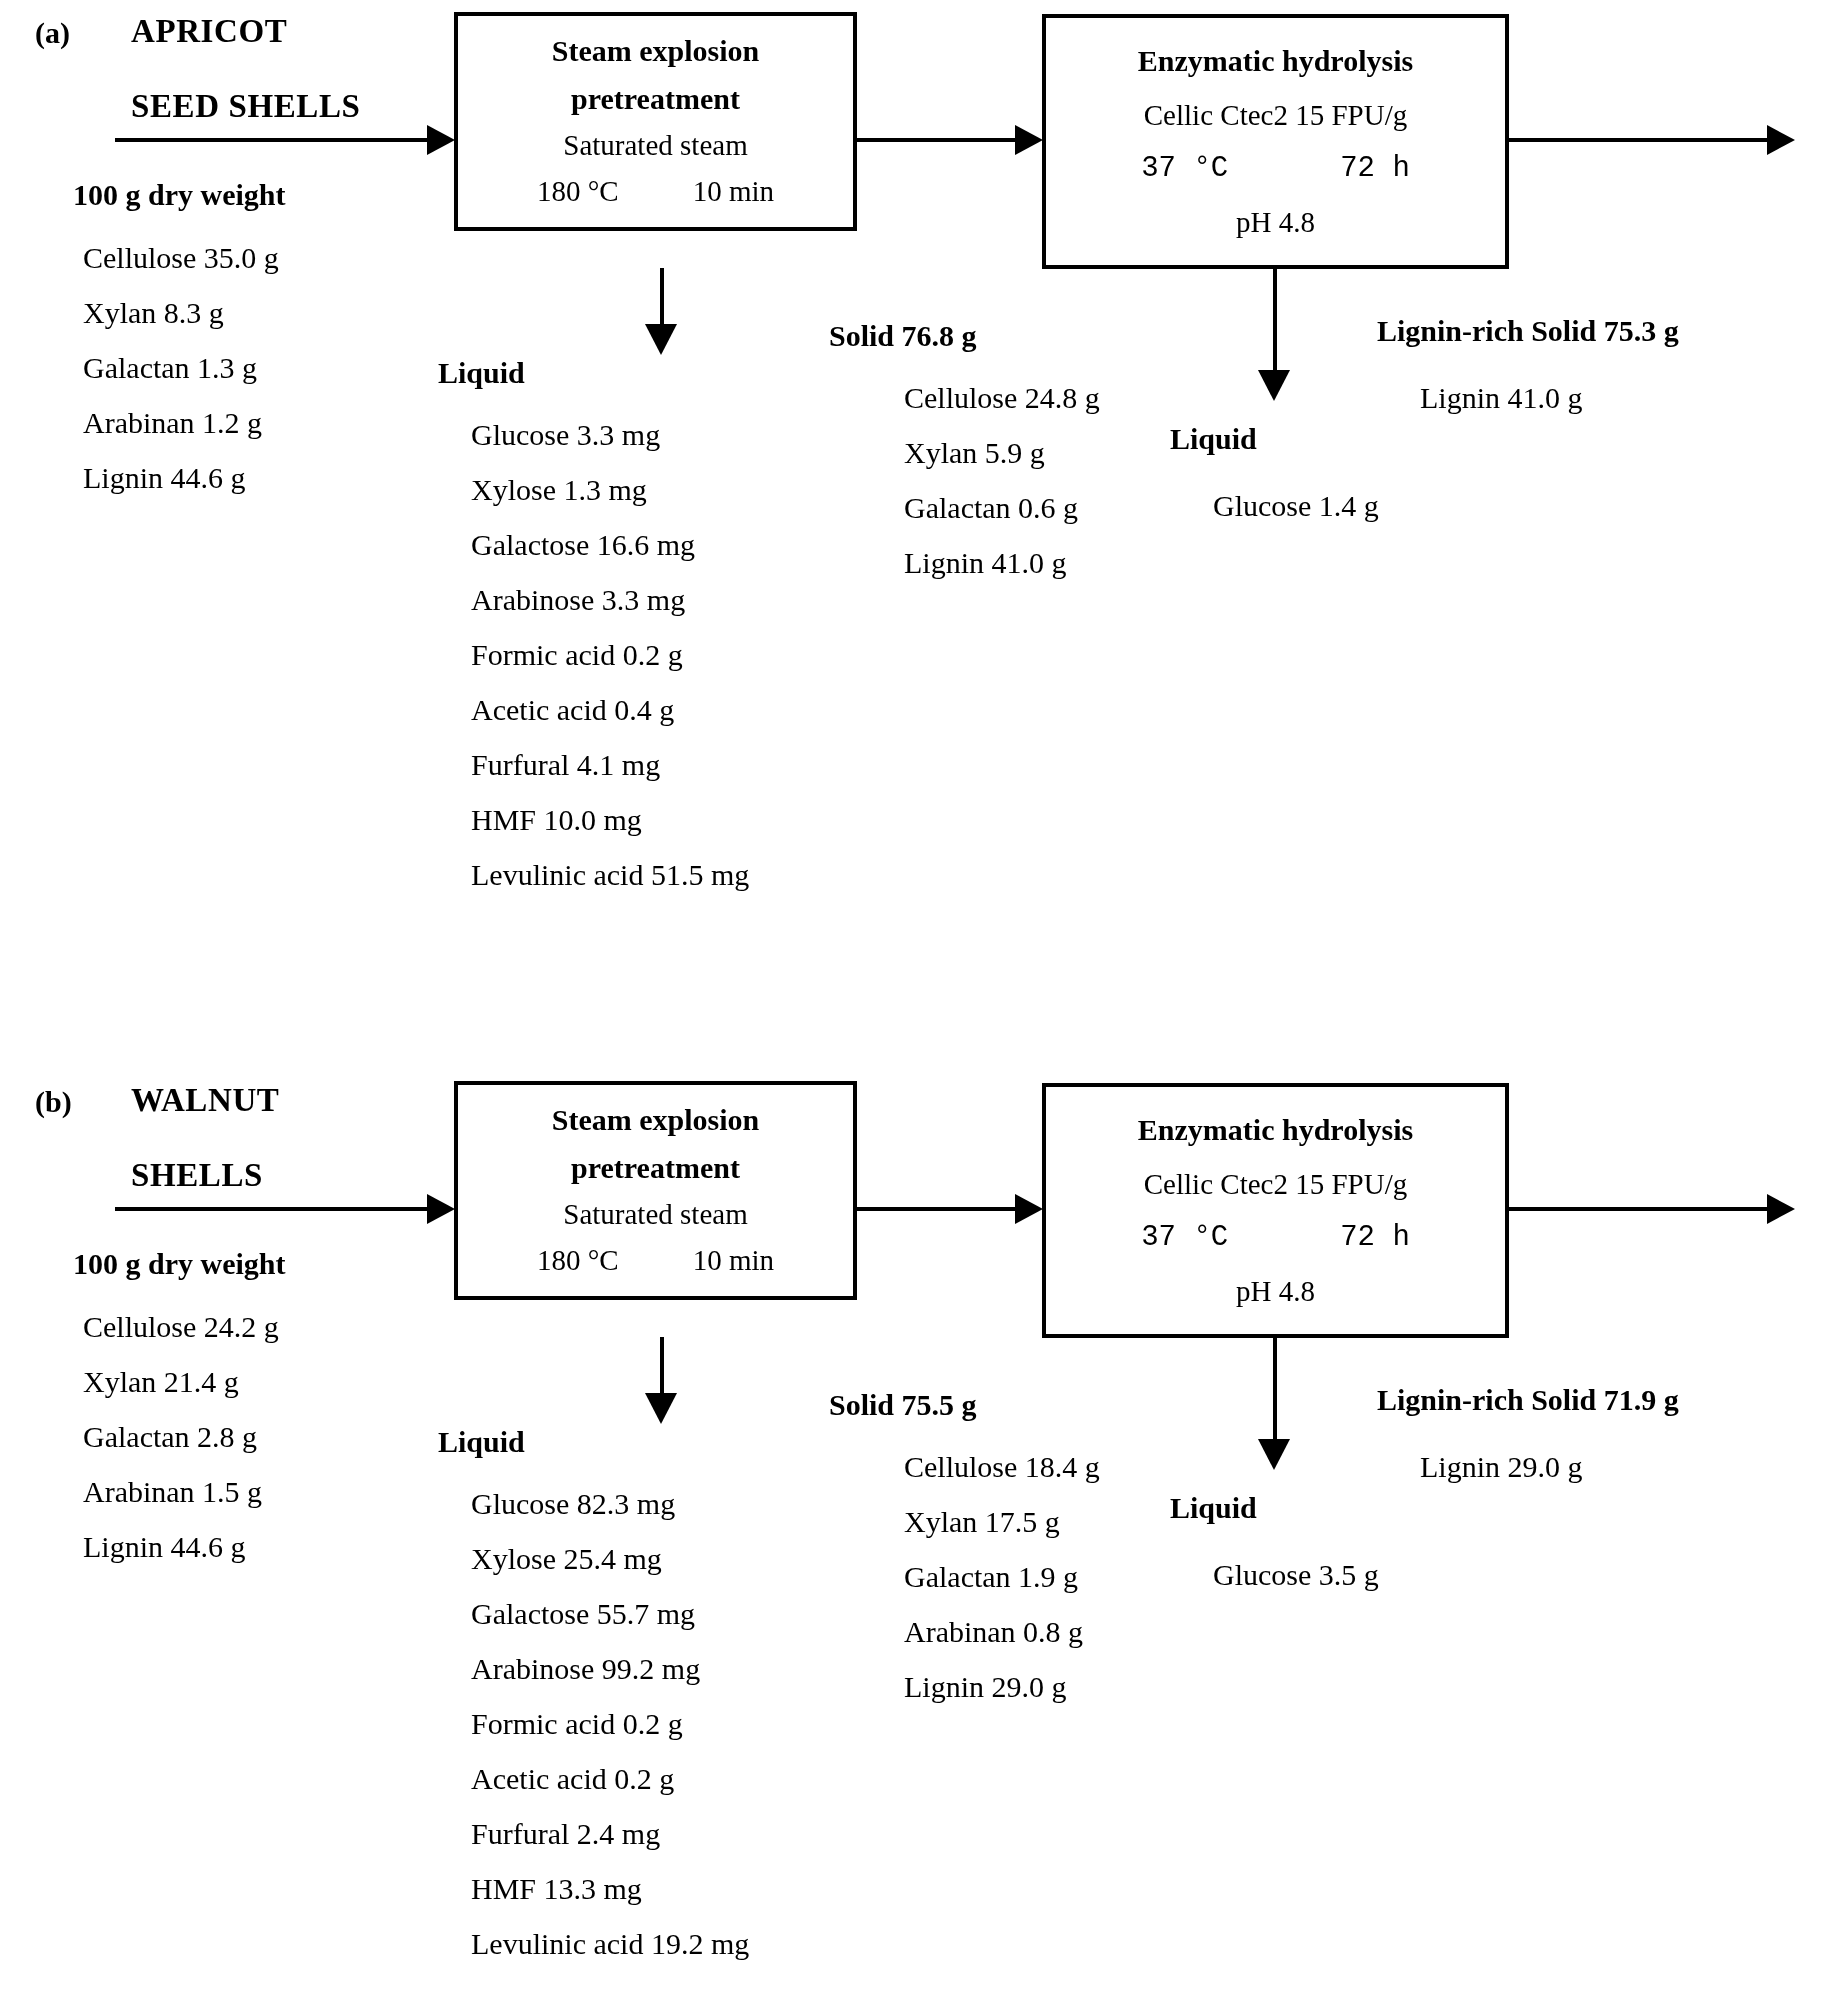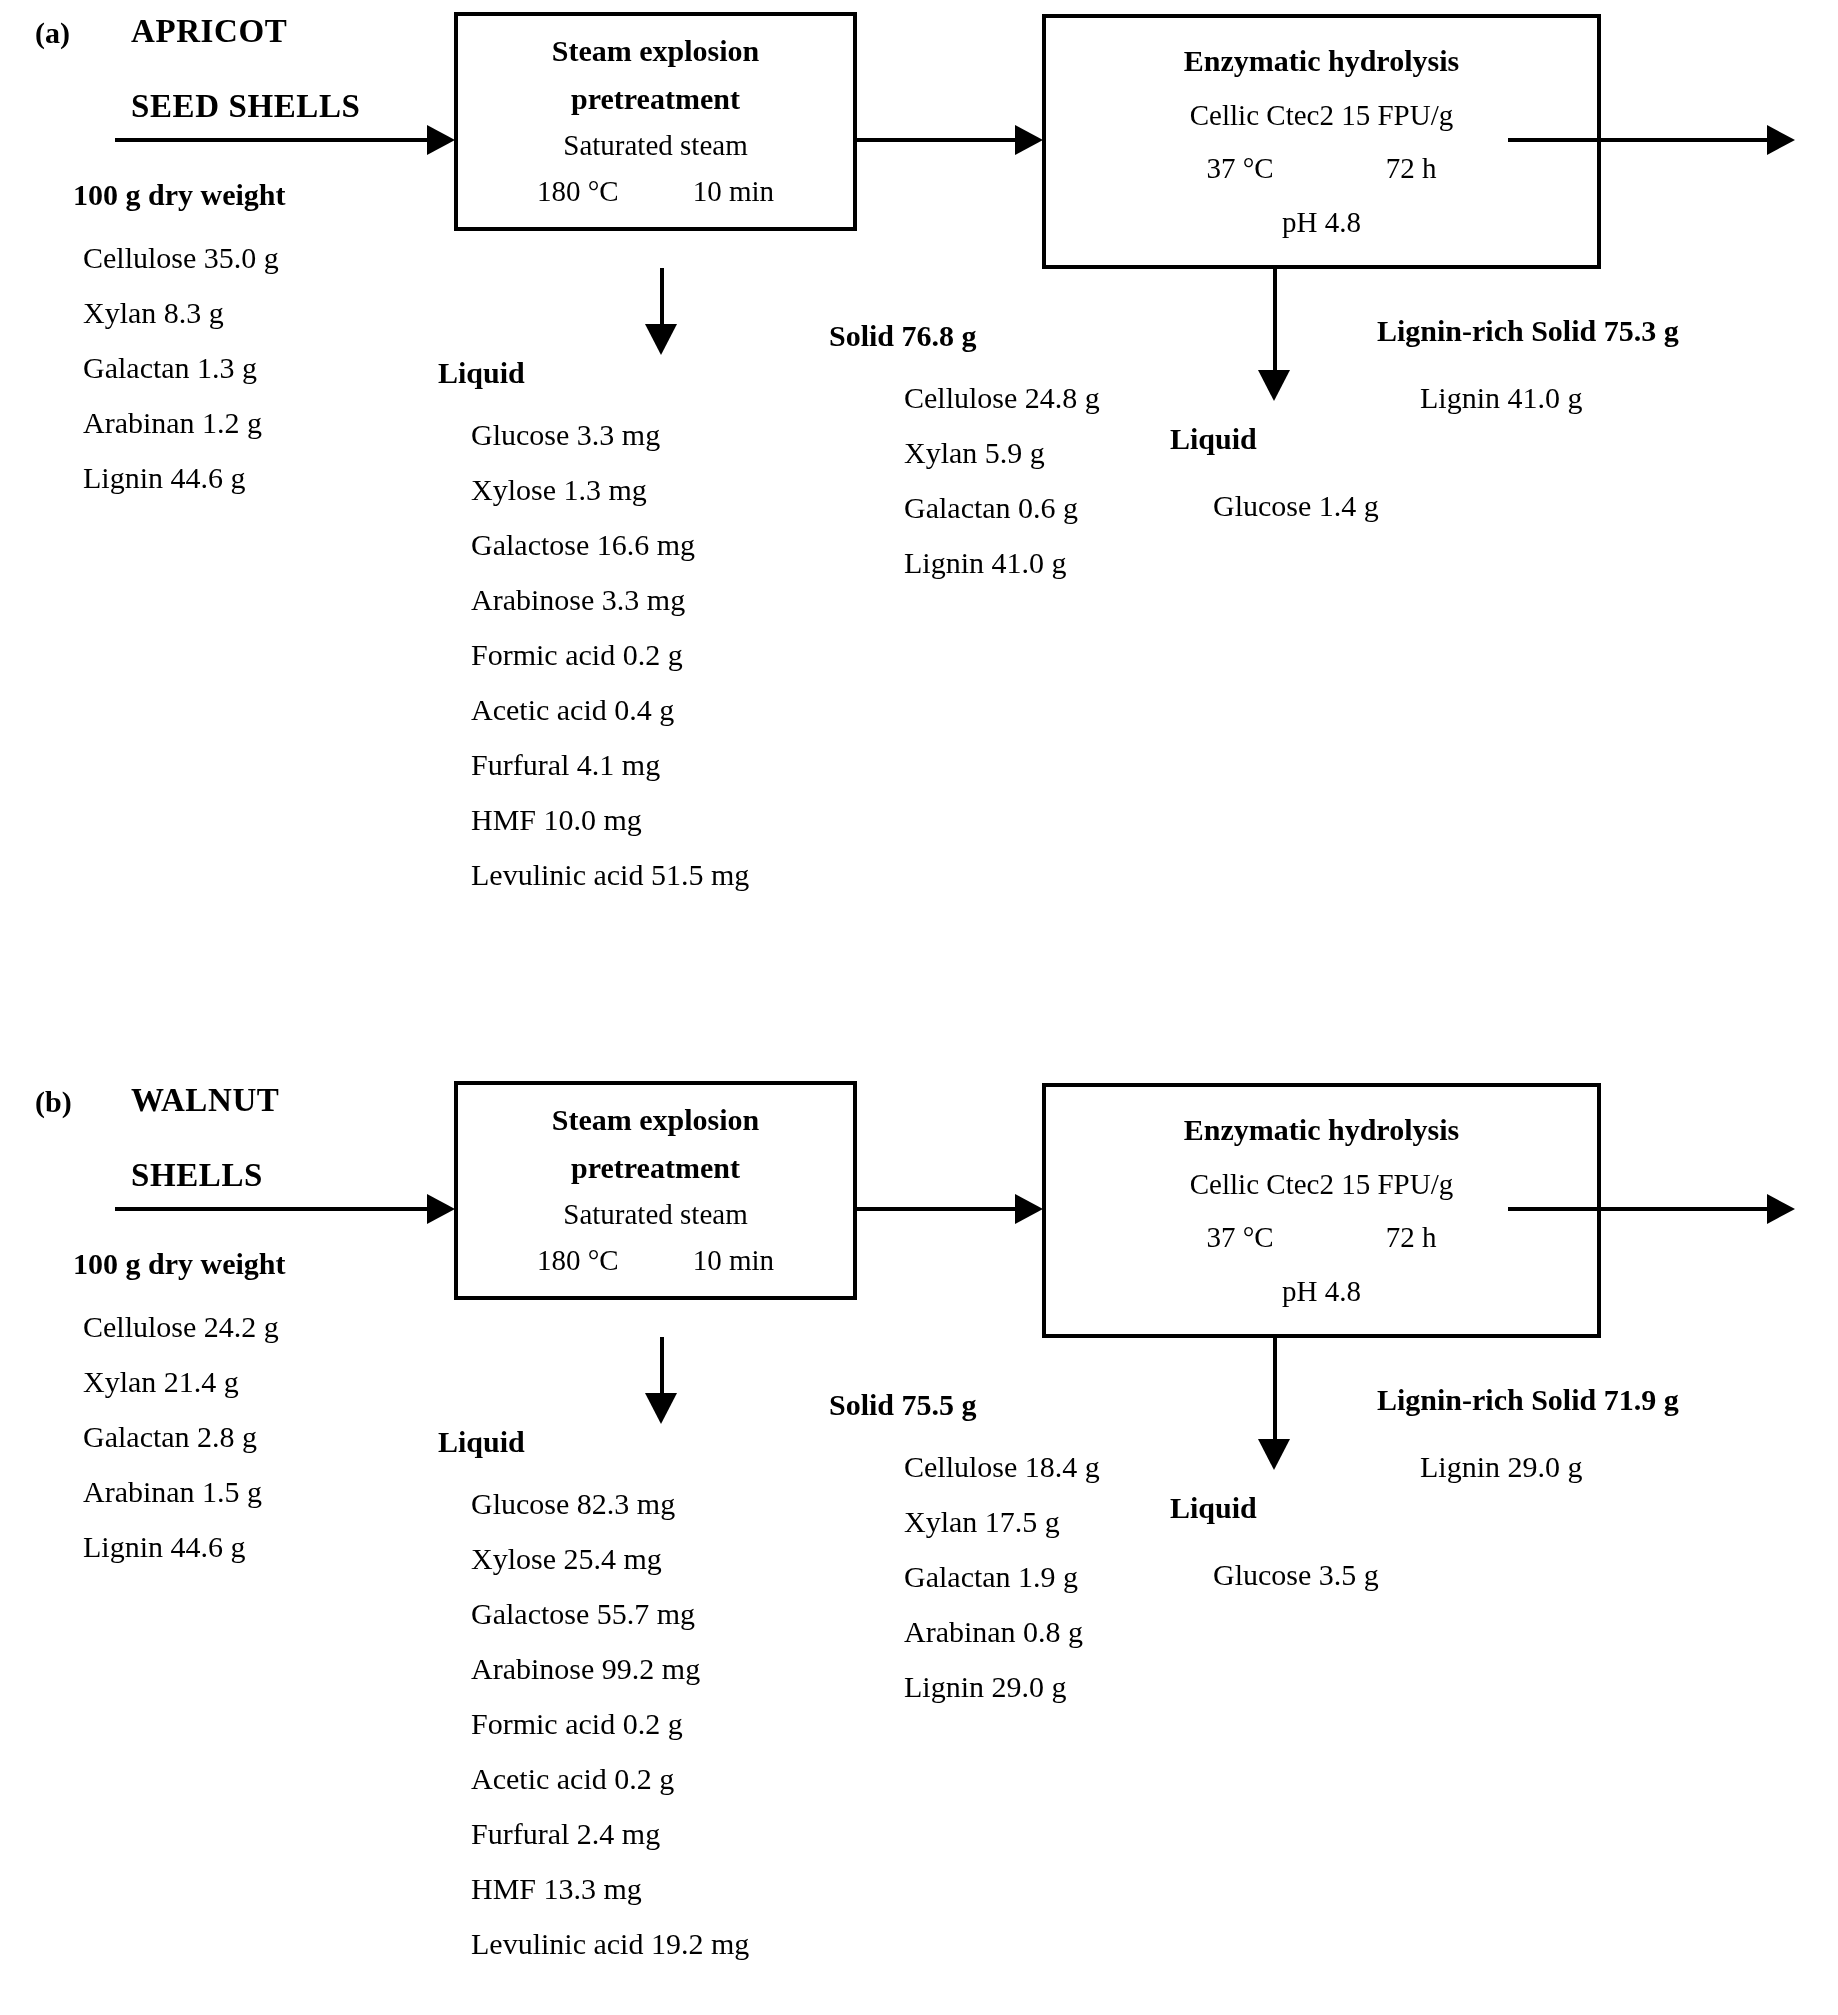--- a/index.html
+++ b/index.html
@@ -59,26 +59,26 @@
   .flowbox {
     position: absolute;
     box-sizing: border-box;
     border: 4.1px solid #000000;
     background: #ffffff;
     display: flex; flex-direction: column;
     align-items: center; justify-content: space-evenly;
     text-align: center; padding: 5.8px 9.3px;
   }
   .box1 { left: 454px;  top: 11.6px; width: 403px; height: 219px; }
-  .box2 { left: 1042px; top: 14px; width: 559px; height: 255px; }
+  .box2 { left: 1042px; top: 14px; width: 467px; height: 255px; }
   .bx-b { font-size: 30px; font-weight: bold; white-space: nowrap; }
   .bx-r { font-size: 29px; white-space: nowrap; }
   .bx-row { display: flex; align-items: baseline; }
   .box1 .bx-row { gap: 74px; }
-  .box2 .bx-row { gap: 112px; }
+  .box2 .bx-row { gap: 112px; font-family: Liberation Mono, monospace; }
 
   .hdr {
     position: absolute;
     font-size: 30px; font-weight: bold; white-space: nowrap;
   }
   .feed-hdr  { left: 49px;   top: 178px; margin-left: 24px; }
   .liq1-hdr  { left: 438px;  top: 356px; }
   .solid-hdr { left: 829px; top: 319px; }
   .lrs-hdr   { left: 1377px; top: 314px; }
   .liq2-hdr  { left: 1170px; top: 422px; }

